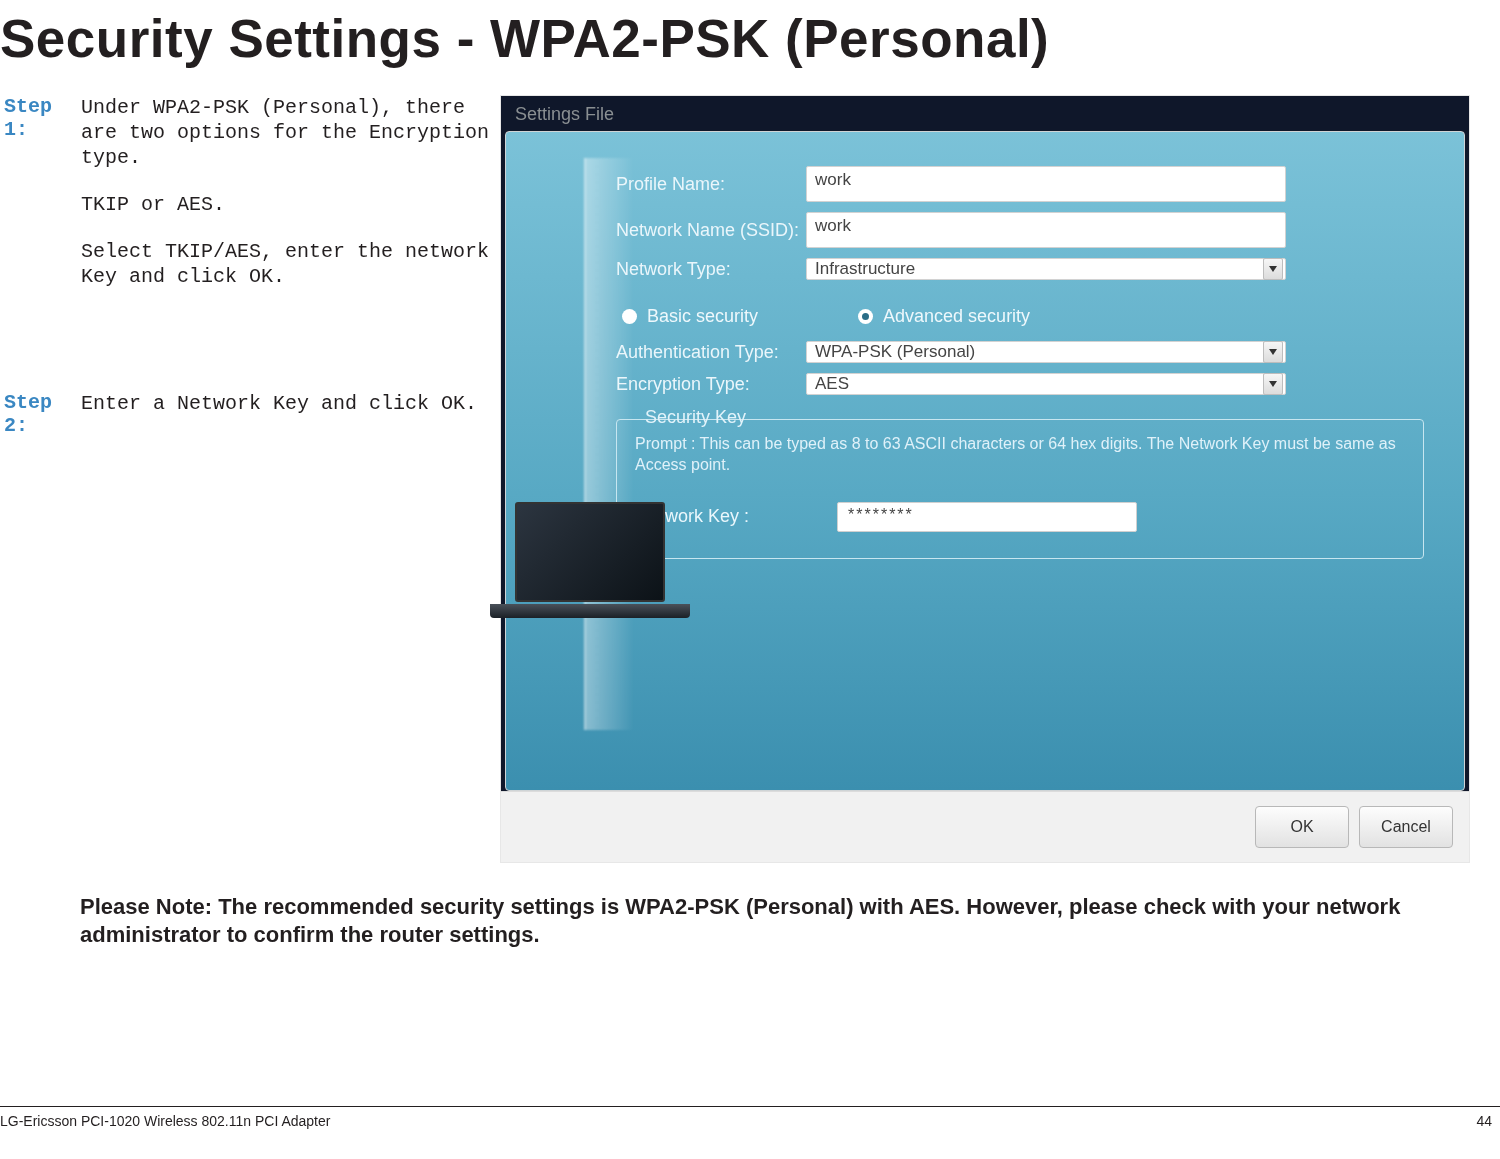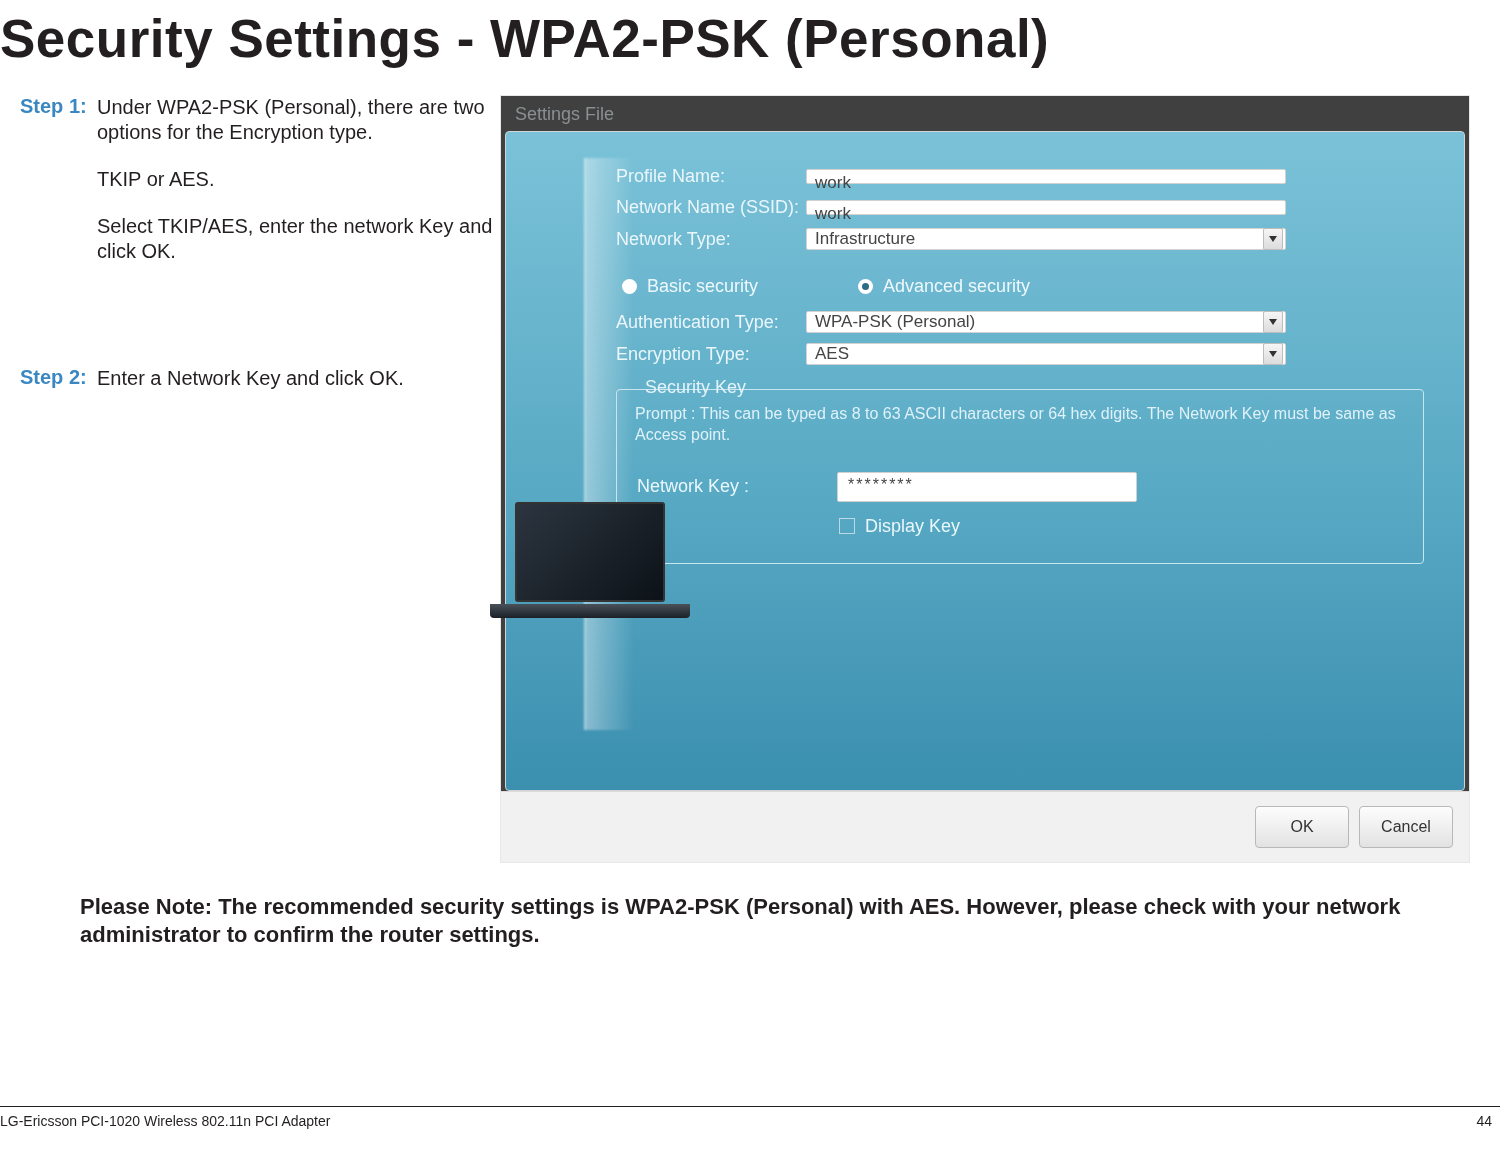--- a/index.html
+++ b/index.html
@@ -22,21 +22,22 @@
     margin-top: 8px;
   }
 
   .content-row {
     display: flex;
     margin-top: 26px;
   }
 
   .instructions {
     width: 500px;
-    padding-left: 20px;
+    padding-left: 4px;
+    font-family: Liberation Mono, monospace;
   }
 
   .step-block {
     display: flex;
     margin-bottom: 14px;
   }
   .step-label {
     flex: 0 0 77px;
     color: #3a87c2;
     font-weight: 700;
@@ -52,21 +53,21 @@
   .step-body p { margin-bottom: 22px; }
 
   .step2-wrap { margin-top: 80px; }
 
   
   .dialog-wrap {
     width: 970px;
     position: relative;
   }
   .dialog-outer {
-    background: #404040;
+    background: #0f172a;
     border: 1px solid #e7e7e7;
     position: relative;
   }
   .dialog-tab {
     font-size: 18px;
     color: #8a8f92;
     padding: 8px 14px 6px 14px;
     font-family: Arial, sans-serif;
   }
   .dialog-surface {
@@ -86,21 +87,21 @@
   }
   .form-label {
     flex: 0 0 270px;
     text-align: left;
     color: #eaf6fb;
     font-size: 18px;
     padding-left: 80px;
   }
   .input-box {
     flex: 0 0 480px;
-    height: 15px;
+    height: 36px;
     background: #fff;
     border: 1px solid #d2d2d2;
     border-radius: 2px;
     font-size: 17px;
     color: #444;
     padding: 3px 8px;
     font-family: Arial, sans-serif;
   }
   .row2 { margin-top: 8px; }
   .select-box {
@@ -327,24 +328,20 @@
           </div>
         </div>
 
         <div class="netkey-panel">
           <div class="netkey-title">Security Key</div>
           <div class="netkey-hint">Prompt : This can be typed as 8 to 63 ASCII characters or 64 hex digits. The Network Key must be same as Access point.</div>
           <div class="nk-row">
             <div class="nk-label">Network Key :</div>
             <div class="nk-input">********</div>
           </div>
-          <div class="chk-row">
-            <span class="chk-box"></span>
-            <span>Display Key</span>
-          </div>
         </div>
 
         <div class="laptop">
           <div class="screen"></div>
           <div class="base"></div>
         </div>
       </div>
 
       <div class="dialog-buttons">
         <div class="dlg-btn">OK</div>

